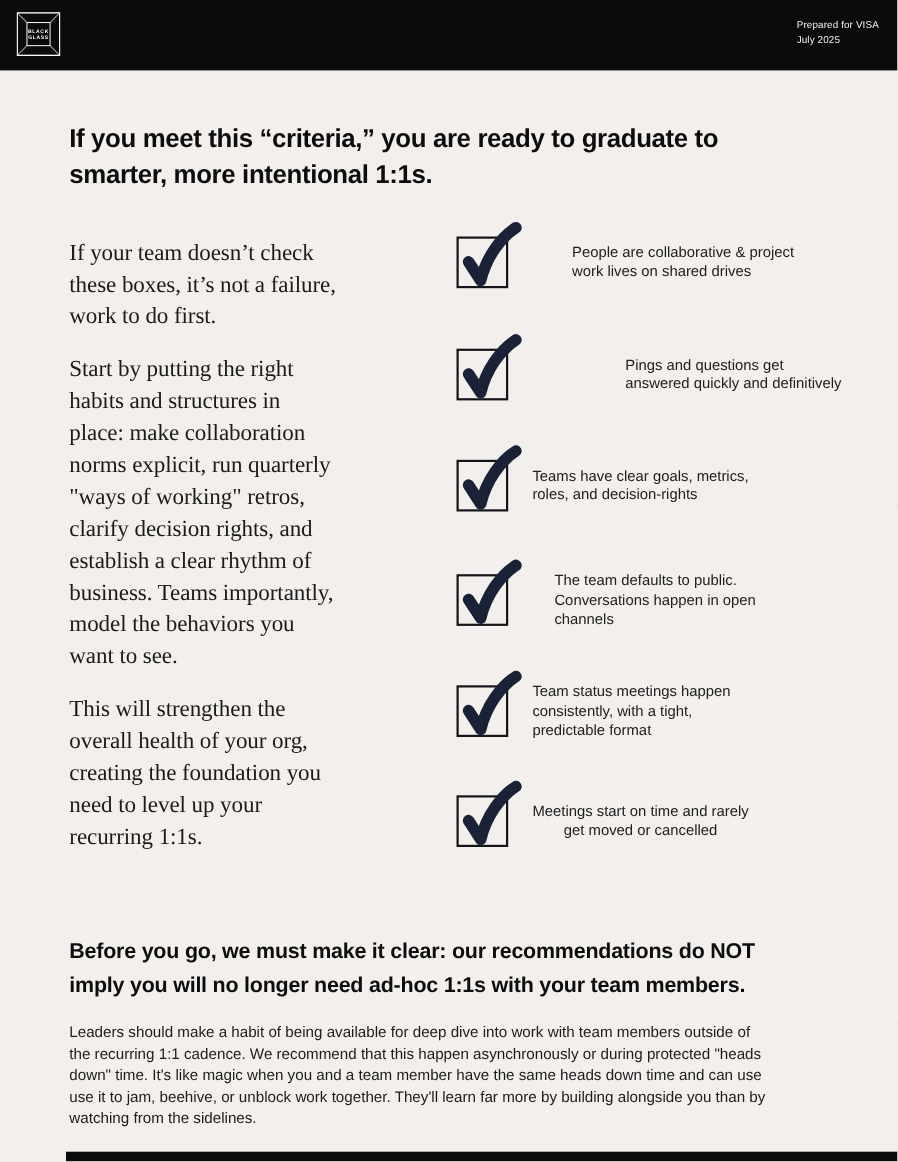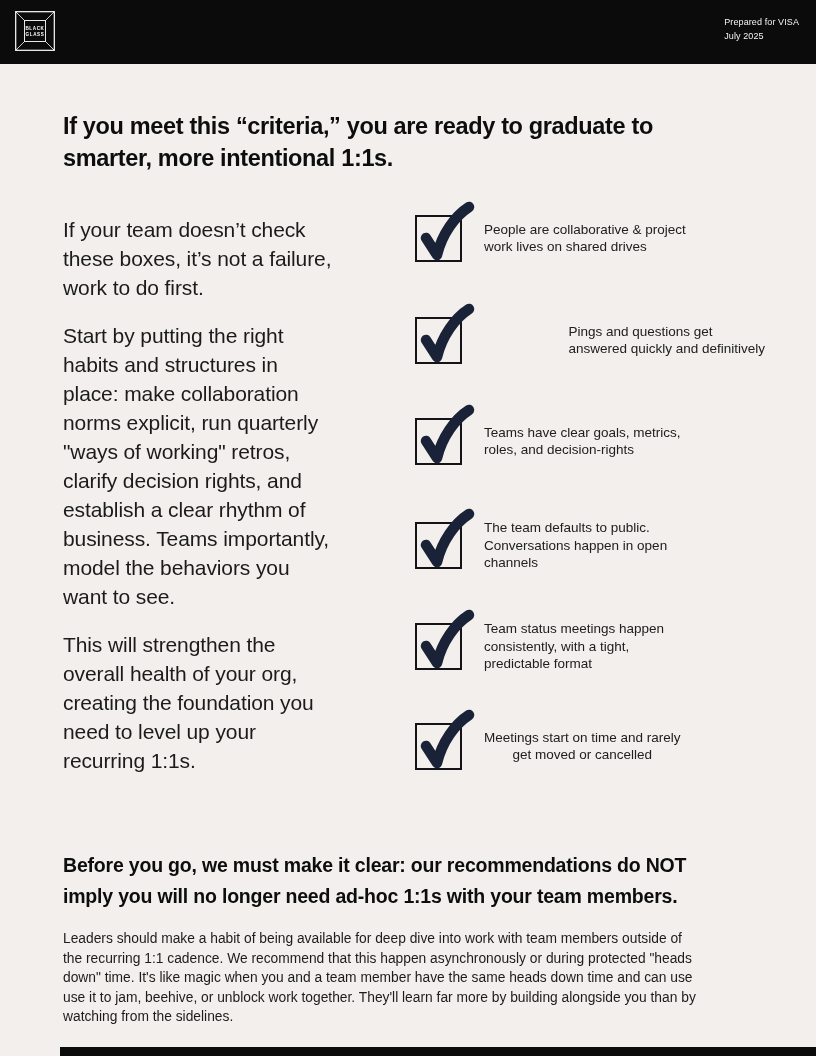--- a/index.html
+++ b/index.html
@@ -28,30 +28,30 @@
   }
 
   
   .main-heading{
     position:absolute;left:63px;top:110px;width:710px;
     font-size:23.5px;line-height:32px;font-weight:bold;letter-spacing:-0.35px;
     color:var(--heading-color);
   }
 
   
-  .intro{position:absolute;left:63px;top:215px;width:340px;color:#1b1b1b;}
+  .intro{position:absolute;left:63px;top:215px;width:340px;color:#1b1b1b;font-family:Liberation Serif, serif;}
   .intro p{font-size:21px;line-height:29px;letter-spacing:-0.1px;margin-bottom:19px;}
 
   
   .checklist{position:absolute;left:415px;top:214px;width:350px;}
   .check-row{position:absolute;left:0;display:flex;align-items:center;min-height:48px;width:100%;}
-  .check-row:nth-of-type(1){top:0;}
+  .check-row:nth-of-type(1){top:0;gap:36px;}
   .check-row:nth-of-type(2){top:102px;justify-content:space-between;}
   .check-row:nth-of-type(3){top:203px;}
-  .check-row:nth-of-type(4){top:305px;}
+  .check-row:nth-of-type(4){top:305px;gap:20px;}
   .check-row:nth-of-type(5){top:406px;}
   .check-row:nth-of-type(6){top:508px;text-align:center;}
   .checkbox{
     position:relative;flex:0 0 auto;width:47px;height:47px;
     border:2.5px solid #141418;background:transparent;
   }
   .checkbox svg{position:absolute;left:-1px;top:-17px;overflow:visible;}
   .check-label{
     margin-left:22px;font-size:13.5px;line-height:17.5px;color:#202020;letter-spacing:0;
   }

